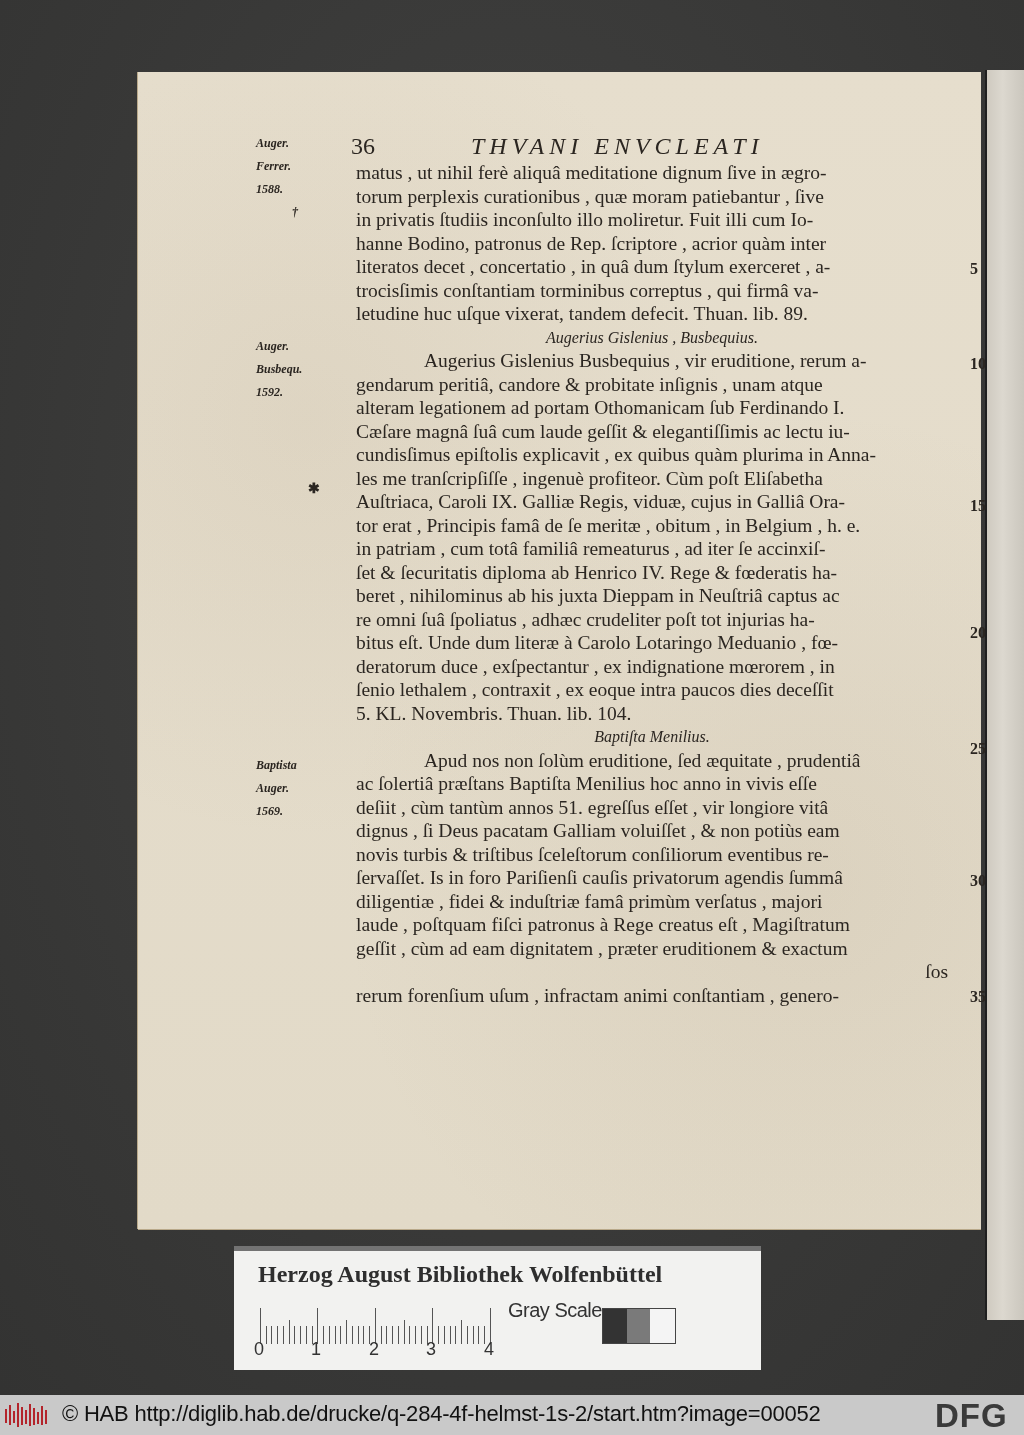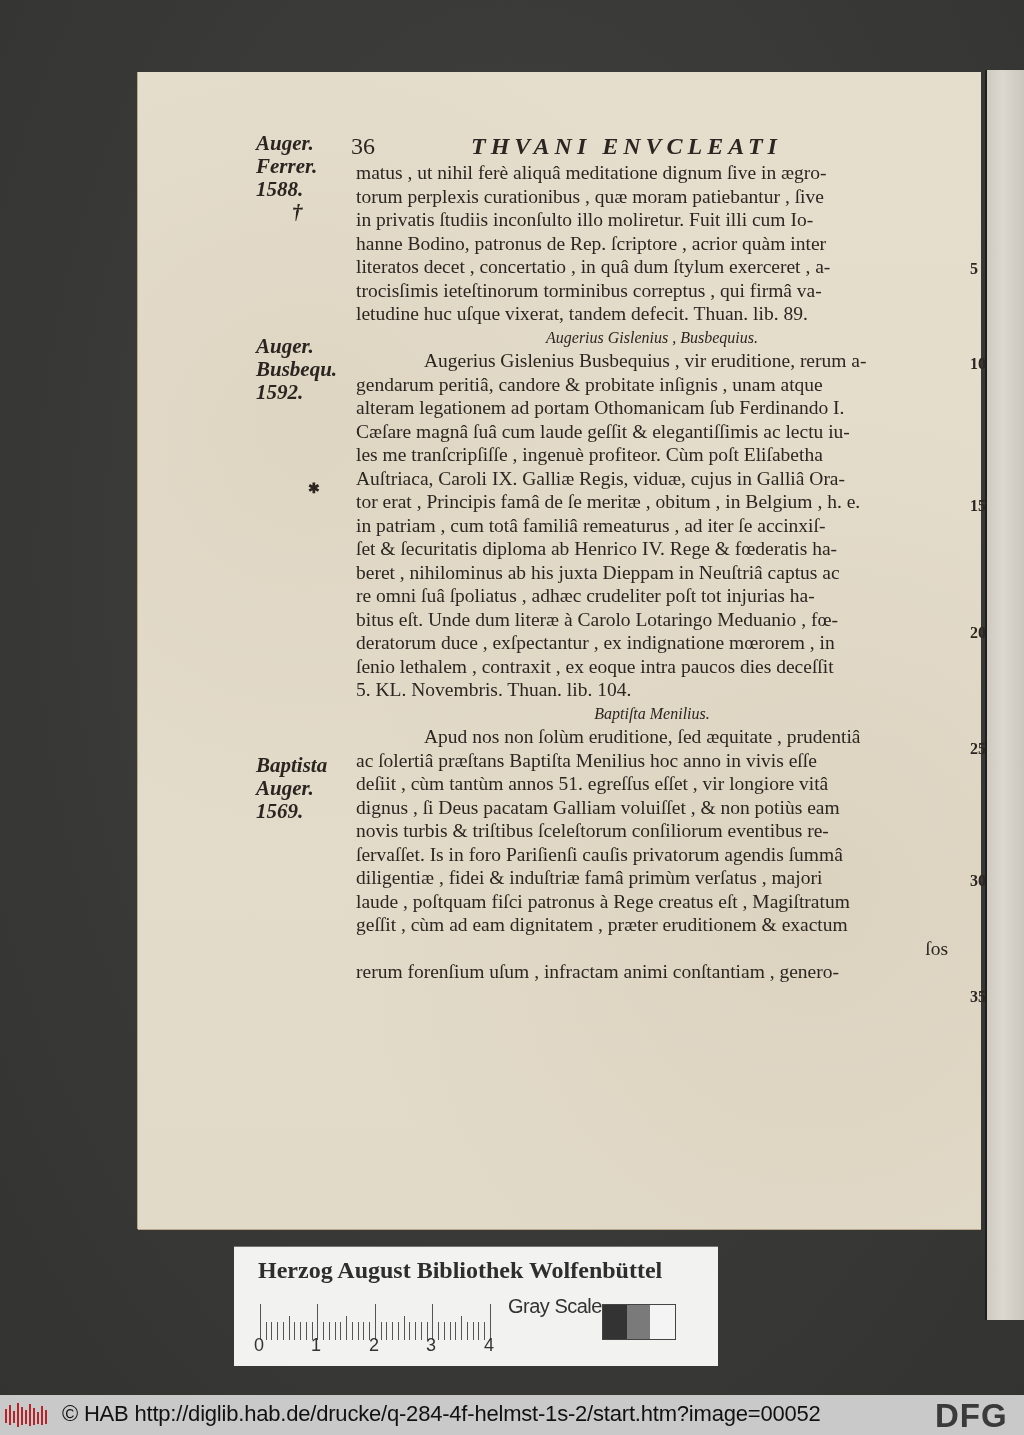--- a/index.html
+++ b/index.html
@@ -22,47 +22,46 @@
     background: #e4dccb;
     background-image:
       radial-gradient(circle at 20% 30%, rgba(160,140,110,0.10) 0, transparent 40%),
       radial-gradient(circle at 80% 70%, rgba(150,130,100,0.10) 0, transparent 45%),
       linear-gradient(180deg, #e6decd 0%, #e2dac8 100%);
     box-shadow: -1px 0 0 #b9a98a, 0 1px 0 #b9a98a;
     color: #2b2621;
   }
   .margin-note {
     position: absolute; left: 118px; font-style: italic; font-weight: bold;
-    font-size: 21px; line-height: 23px; color: #2a2520;
+    font-size: 12px; line-height: 23px; color: #2a2520;
   }
   .running-head {
     position: absolute; left: 213px; top: 61px; width: 600px; height: 30px;
   }
   .page-number { position: absolute; left: 0; top: 0; font-size: 24px; }
   .page-title {
     position: absolute; left: 120px; top: 0; font-size: 24px; font-style: italic;
     letter-spacing: 5px;
-    font-weight: bold;
   }
   .text-block {
     position: absolute; left: 218px; top: 89px; width: 592px;
     font-size: 19.5px; line-height: 23.5px; color: #2b2621;
   }
   .line { white-space: nowrap; overflow: visible; height: 23.5px; text-align: justify; }
   .indent { padding-left: 68px; }
   .center { text-align: center; font-style: italic; font-size: 16px; }
   .right { text-align: right; }
   .line-no {
     position: absolute; left: 832px; font-size: 16px; font-weight: bold; color: #2b2621;
   }
   .mark { position: absolute; font-weight: bold; color: #2b2621; }
 
   .label-card {
-    position: absolute; left: 234px; top: 1246px; width: 484px; height: 119px;
-    background: #f2f2f0; border-top: 1px solid #737373;
+    position: absolute; left: 234px; top: 1246px; width: 527px; height: 119px;
+    background: #f2f2f0; border-top: 5px solid #737373;
   }
   .label-title {
     position: absolute; left: 24px; top: 10px; font-family: "Liberation Serif", serif;
     font-weight: bold; font-size: 24px; color: #2e2e2e; white-space: nowrap;
   }
   .ruler { position: absolute; left: 26px; top: 57px; width: 240px; height: 36px; }
   .tick { position: absolute; bottom: 0; width: 1px; background: #555; }
   .tick-labels { position: absolute; left: 20px; top: 88px; width: 260px; height: 22px; }
   .tick-label {
     position: absolute; font-family: "Liberation Sans", sans-serif; font-size: 18px; color: #333;
@@ -129,27 +128,28 @@
   <div class="line-no" style="top:668px;">25</div>
   <div class="line-no" style="top:800px;">30</div>
   <div class="line-no" style="top:916px;">35</div>
 
   <div class="text-block">
     <div class="line">matus , ut nihil ferè aliquâ meditatione dignum ſive in ægro-</div>
     <div class="line">torum perplexis curationibus , quæ moram patiebantur , ſive</div>
     <div class="line">in privatis ſtudiis inconſulto illo moliretur.   Fuit illi cum Io-</div>
     <div class="line">hanne Bodino, patronus de Rep. ſcriptore , acrior quàm inter</div>
     <div class="line">literatos decet , concertatio , in quâ dum ſtylum exerceret , a-</div>
-    <div class="line">trocisſimis ieteſtinorum torminibus correptus , qui firmâ va-</div>
+    <div class="line">trocisſimis conſtantiam torminibus correptus , qui firmâ va-</div>
     <div class="line">letudine huc uſque vixerat, tandem defecit. Thuan. lib. 89.</div>
     <div class="line center">Augerius Gislenius , Busbequius.</div>
     <div class="line indent">Augerius Gislenius Busbequius , vir eruditione, rerum a-</div>
     <div class="line">gendarum peritiâ, candore &amp; probitate inſignis , unam atque</div>
     <div class="line">alteram legationem ad portam Othomanicam ſub Ferdinando I.</div>
     <div class="line">Cæſare magnâ ſuâ cum laude geſſit &amp; elegantiſſimis ac lectu iu-</div>
+    <div class="line">cundisſimus epiſtolis explicavit , ex quibus quàm plurima in Anna-</div>
     <div class="line">les me tranſcripſiſſe , ingenuè profiteor.   Cùm poſt Eliſabetha</div>
     <div class="line">Auſtriaca, Caroli IX. Galliæ Regis, viduæ, cujus in Galliâ Ora-</div>
     <div class="line">tor erat , Principis famâ de ſe meritæ , obitum , in Belgium , h. e.</div>
     <div class="line">in patriam , cum totâ familiâ remeaturus , ad iter ſe accinxiſ-</div>
     <div class="line">ſet &amp; ſecuritatis diploma ab Henrico IV. Rege &amp; fœderatis ha-</div>
     <div class="line">beret , nihilominus ab his juxta Dieppam in Neuſtriâ captus ac</div>
     <div class="line">re omni ſuâ ſpoliatus , adhæc crudeliter poſt tot injurias ha-</div>
     <div class="line">bitus eſt.   Unde dum literæ à Carolo Lotaringo Meduanio , fœ-</div>
     <div class="line">deratorum duce , exſpectantur , ex indignatione mœrorem , in</div>
     <div class="line">ſenio lethalem , contraxit , ex eoque intra paucos dies deceſſit</div>

